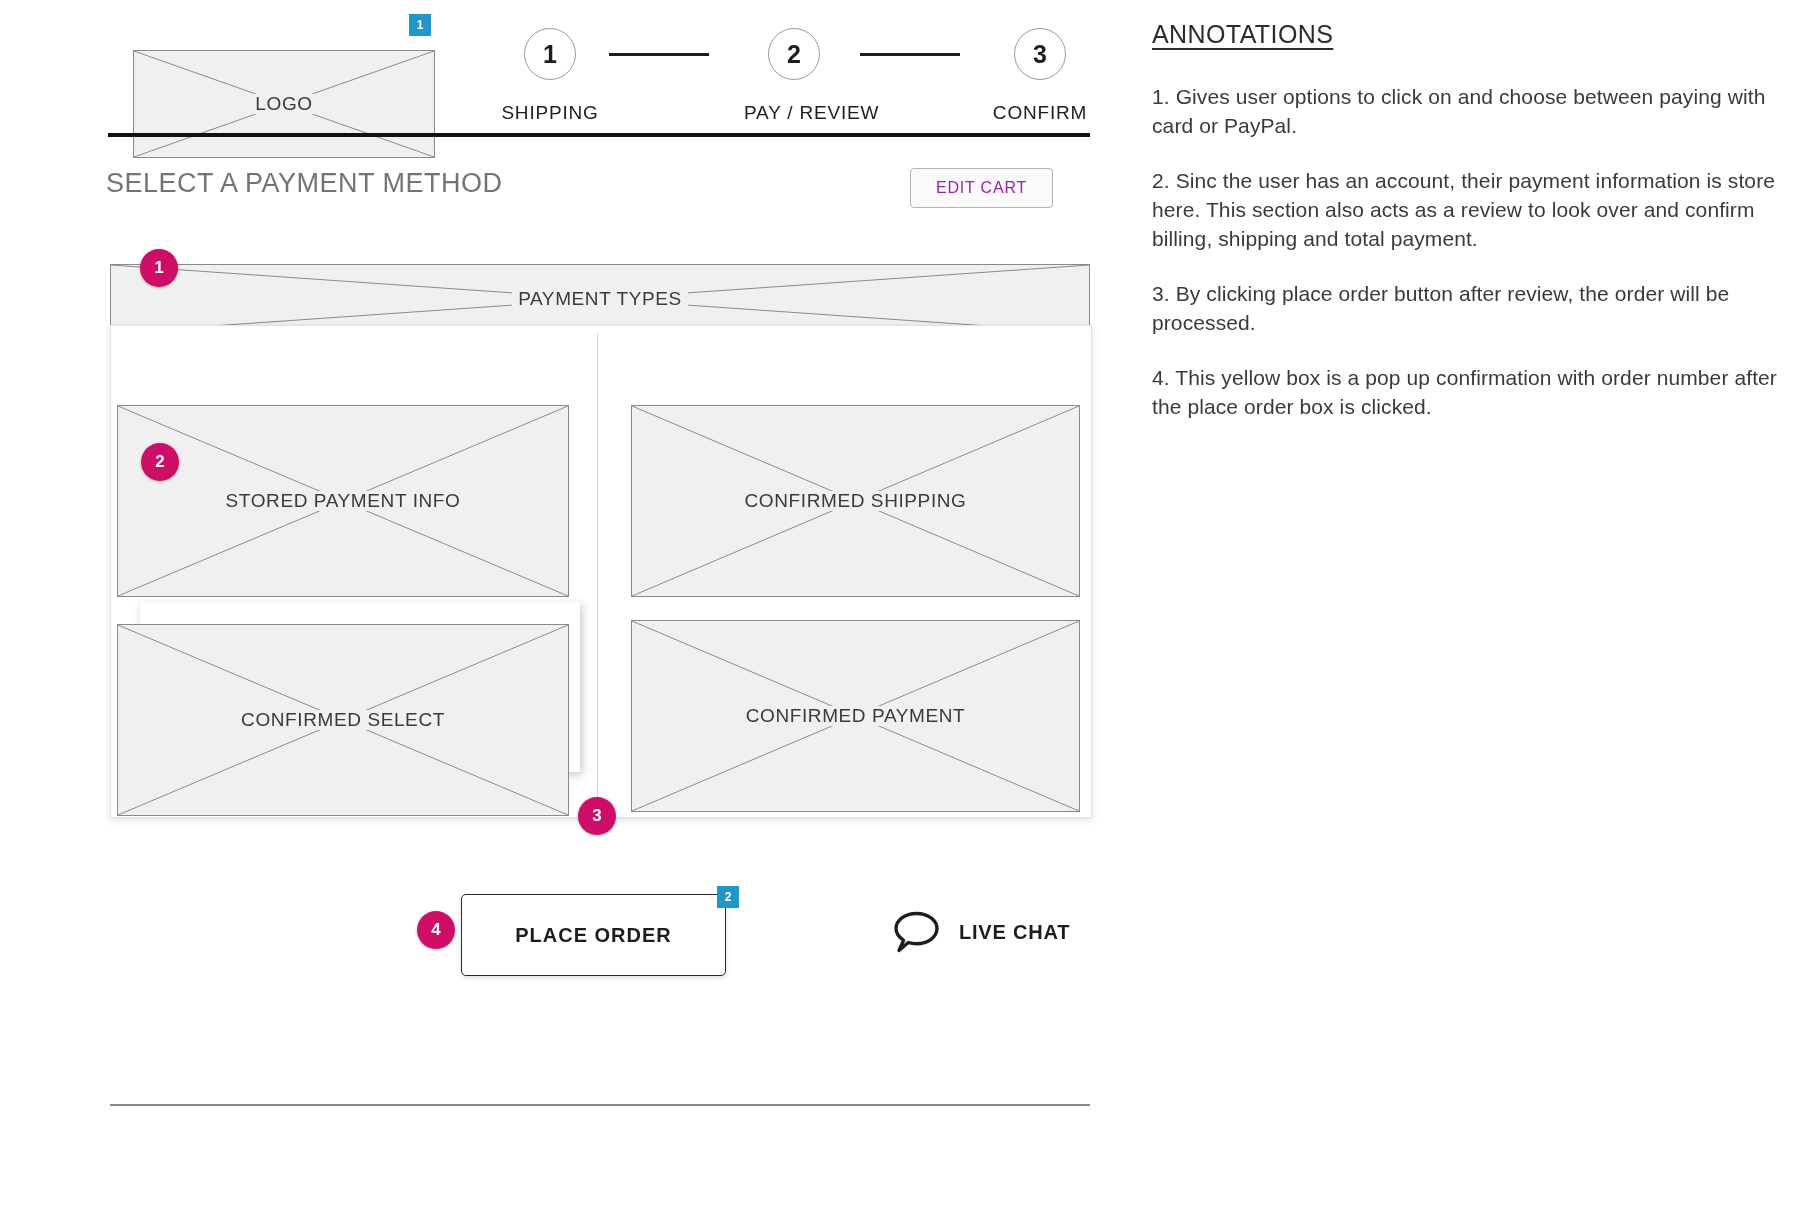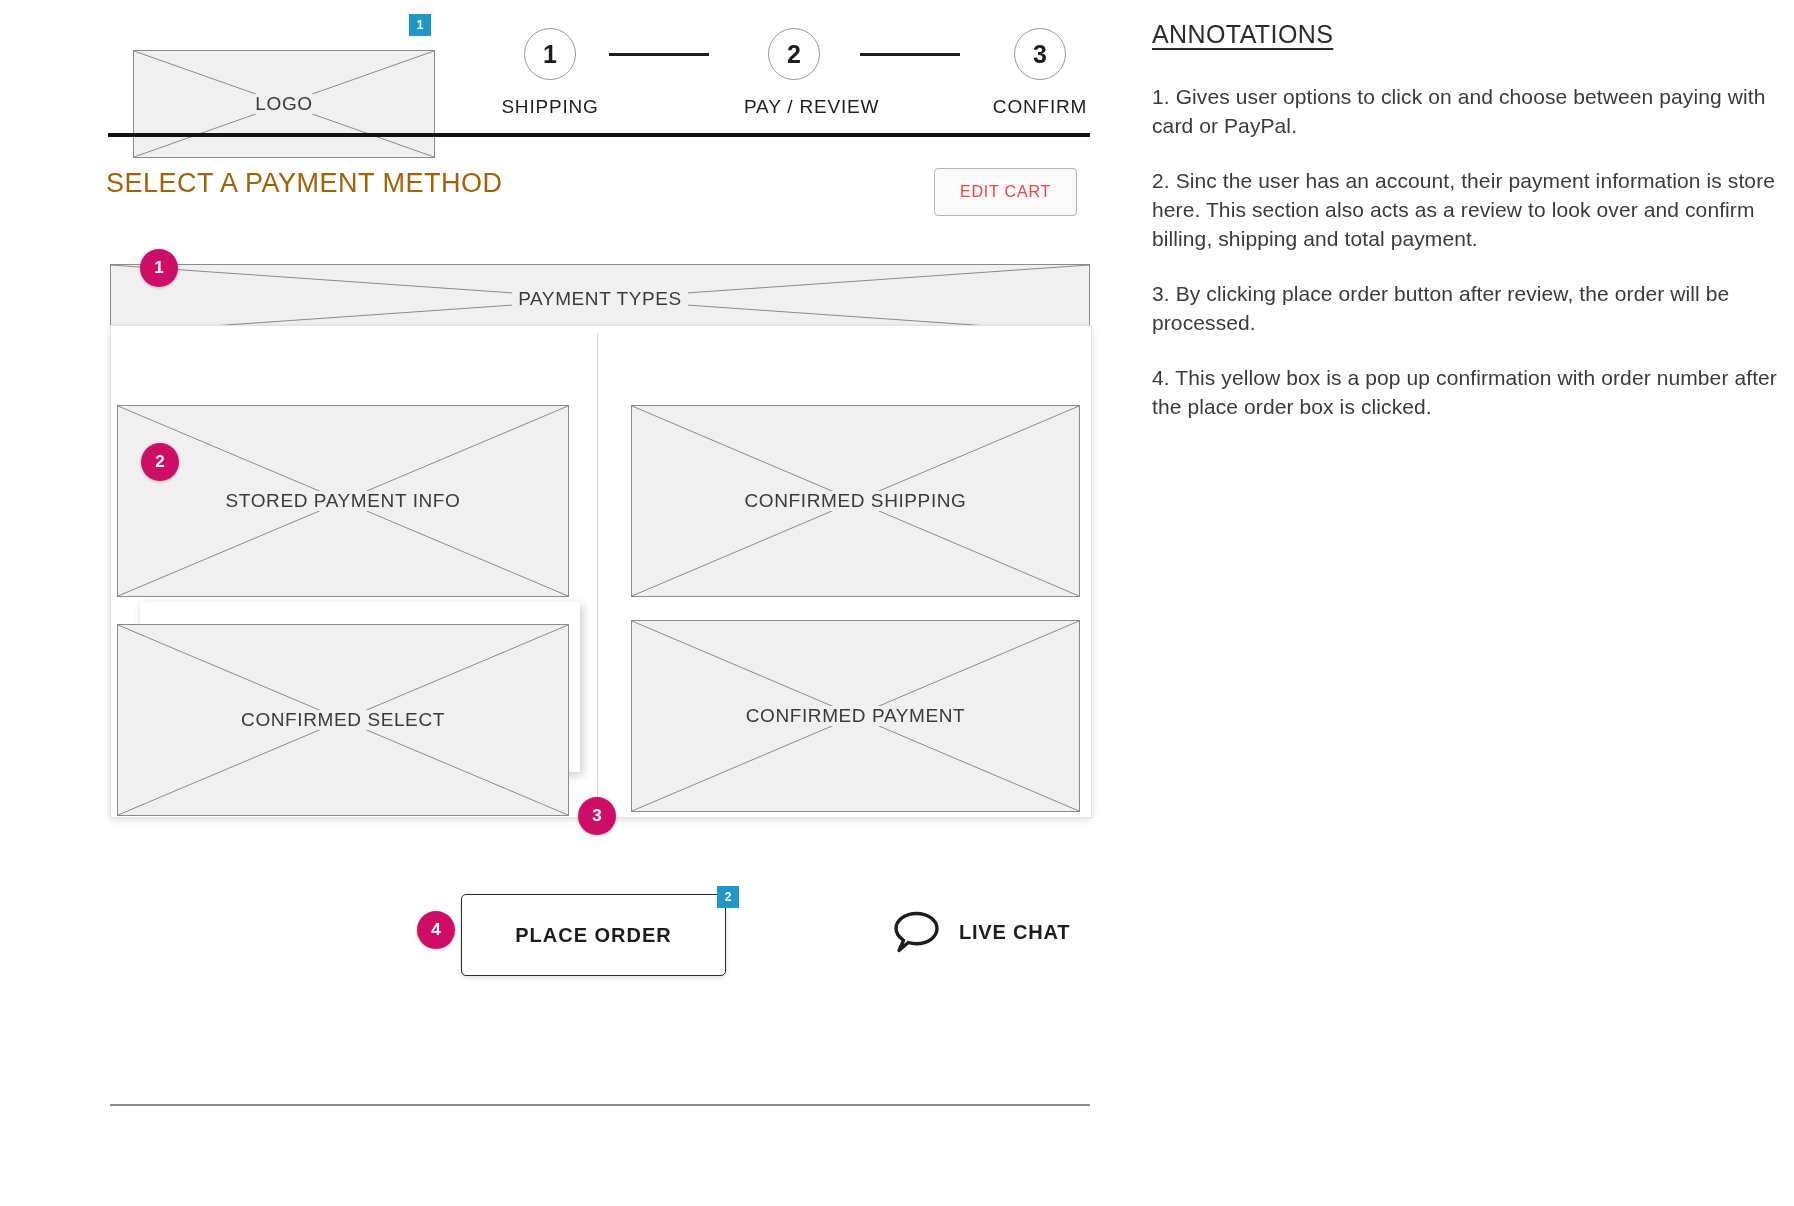--- a/index.html
+++ b/index.html
@@ -93,21 +93,21 @@
     display: flex;
     align-items: center;
     justify-content: center;
     font-size: 25px;
     font-weight: 700;
     color: #1d1d1d;
     margin: 0 auto;
     box-sizing: border-box;
   }
   .step-label {
-    margin-top: 16px;
+    margin-top: 22px;
     font-size: 19px;
     letter-spacing: 0.8px;
     color: #1d1d1d;
     white-space: nowrap;
   }
   .step-connector {
     position: absolute;
     height: 3px;
     background: #1d1d1d;
   }
@@ -118,36 +118,36 @@
     width: 982px; height: 4px;
     background: #111111;
   }
 
   
   #section-title {
     position: absolute;
     left: 106px; top: 168px;
     font-size: 27px;
     letter-spacing: 0.5px;
-    color: #a16207;
+    color: #737373;
     text-align: center;
   }
   #edit-cart-btn {
     position: absolute;
-    left: 934px; top: 168px;
-    width: 143px; height: 48px;
+    left: 910px; top: 168px;
+    width: 143px; height: 40px;
     border: 1px solid #b5b5b5;
     border-radius: 4px;
     background: #fafafa;
     display: flex;
     align-items: center;
     justify-content: center;
     font-size: 16px;
     letter-spacing: 0.8px;
-    color: #ef4444;
+    color: #a21caf;
     box-sizing: border-box;
     cursor: pointer;
   }
 
   
   #payment-types-box { left: 110px; top: 222px; width: 980px; height: 70px; }
   #payment-types-badge { left: 140px; top: 249px; }
 
   
   #main-card {

